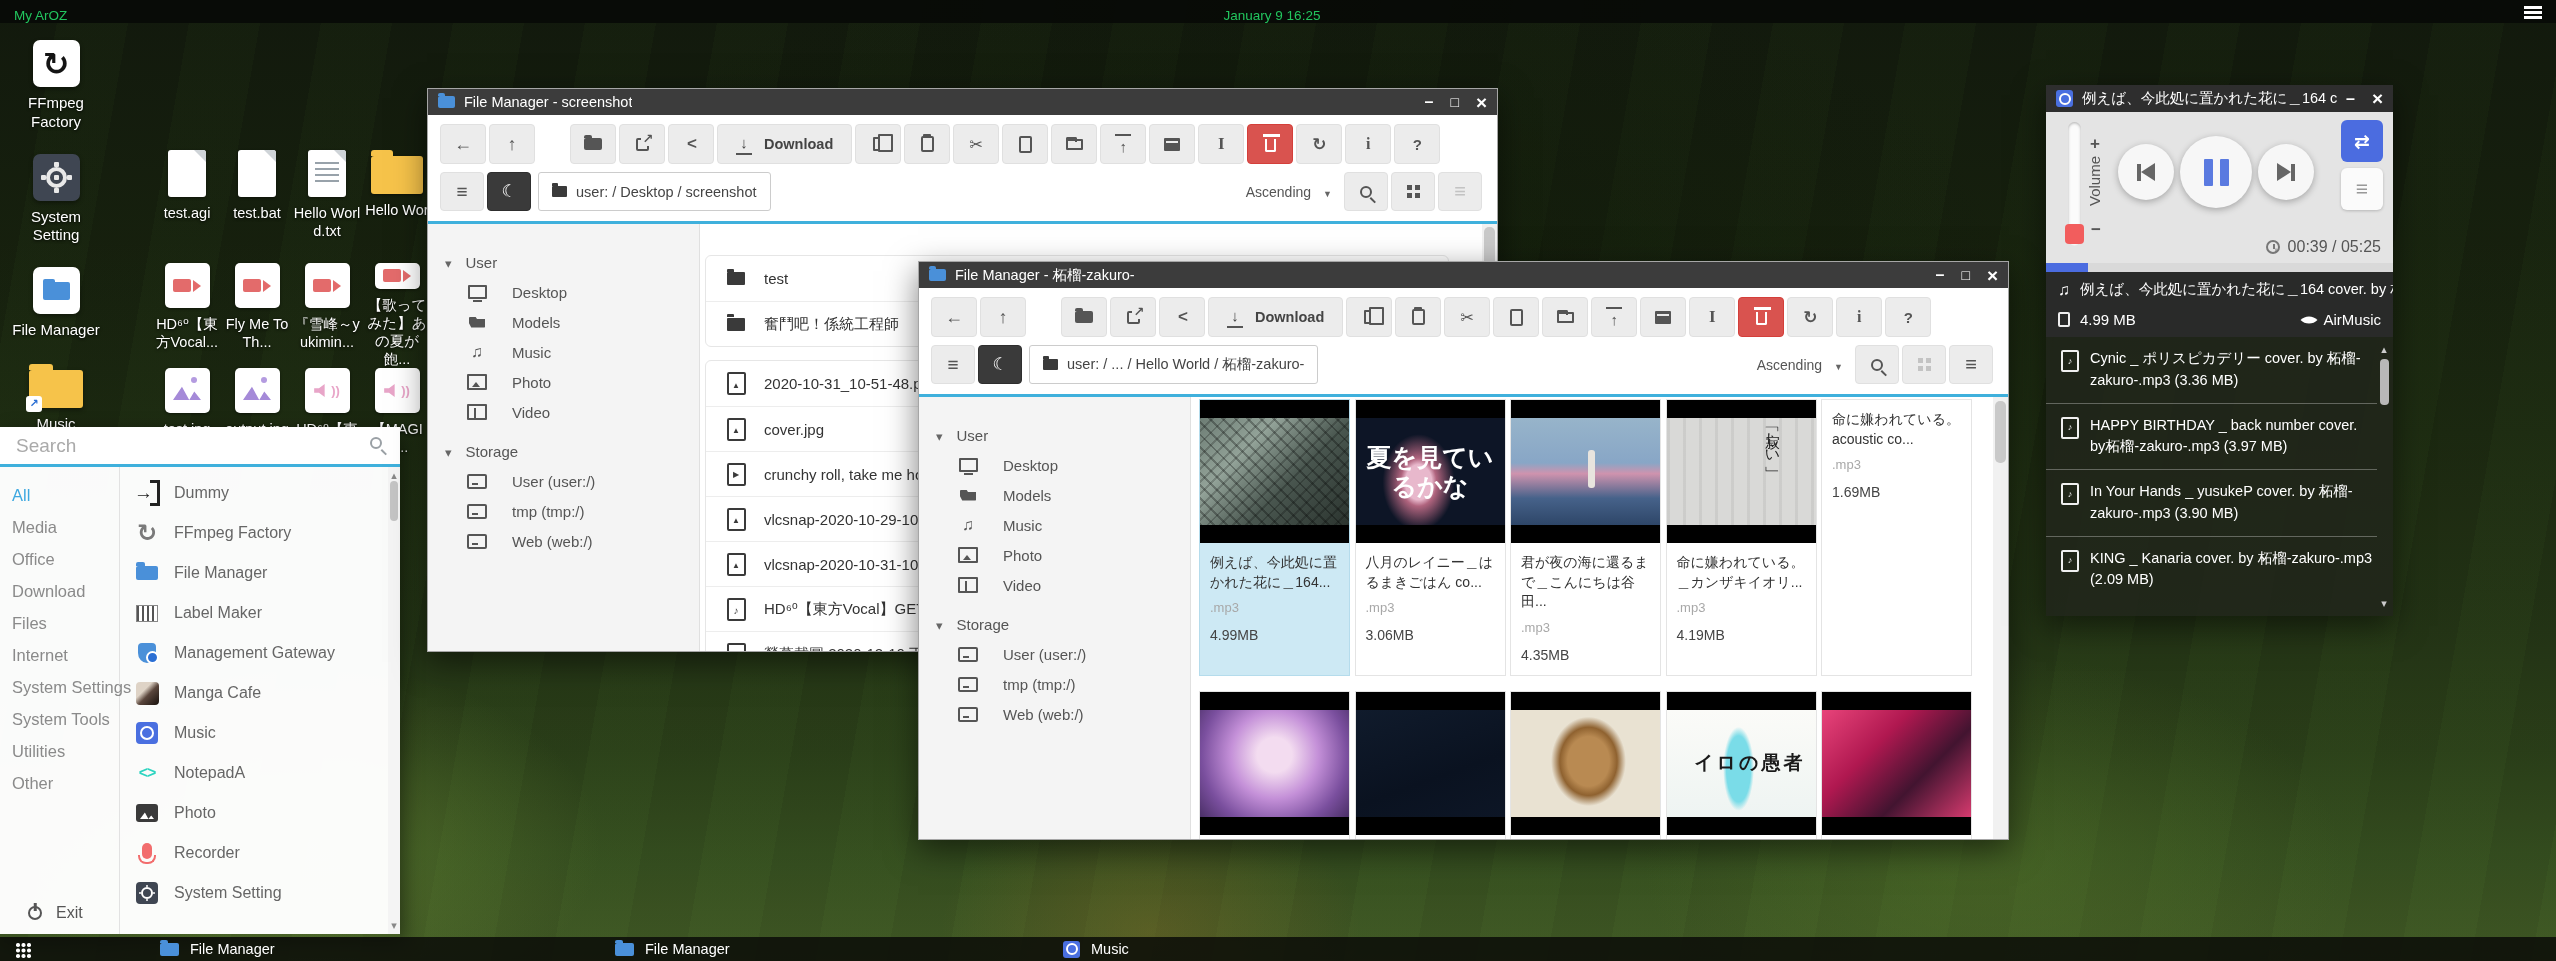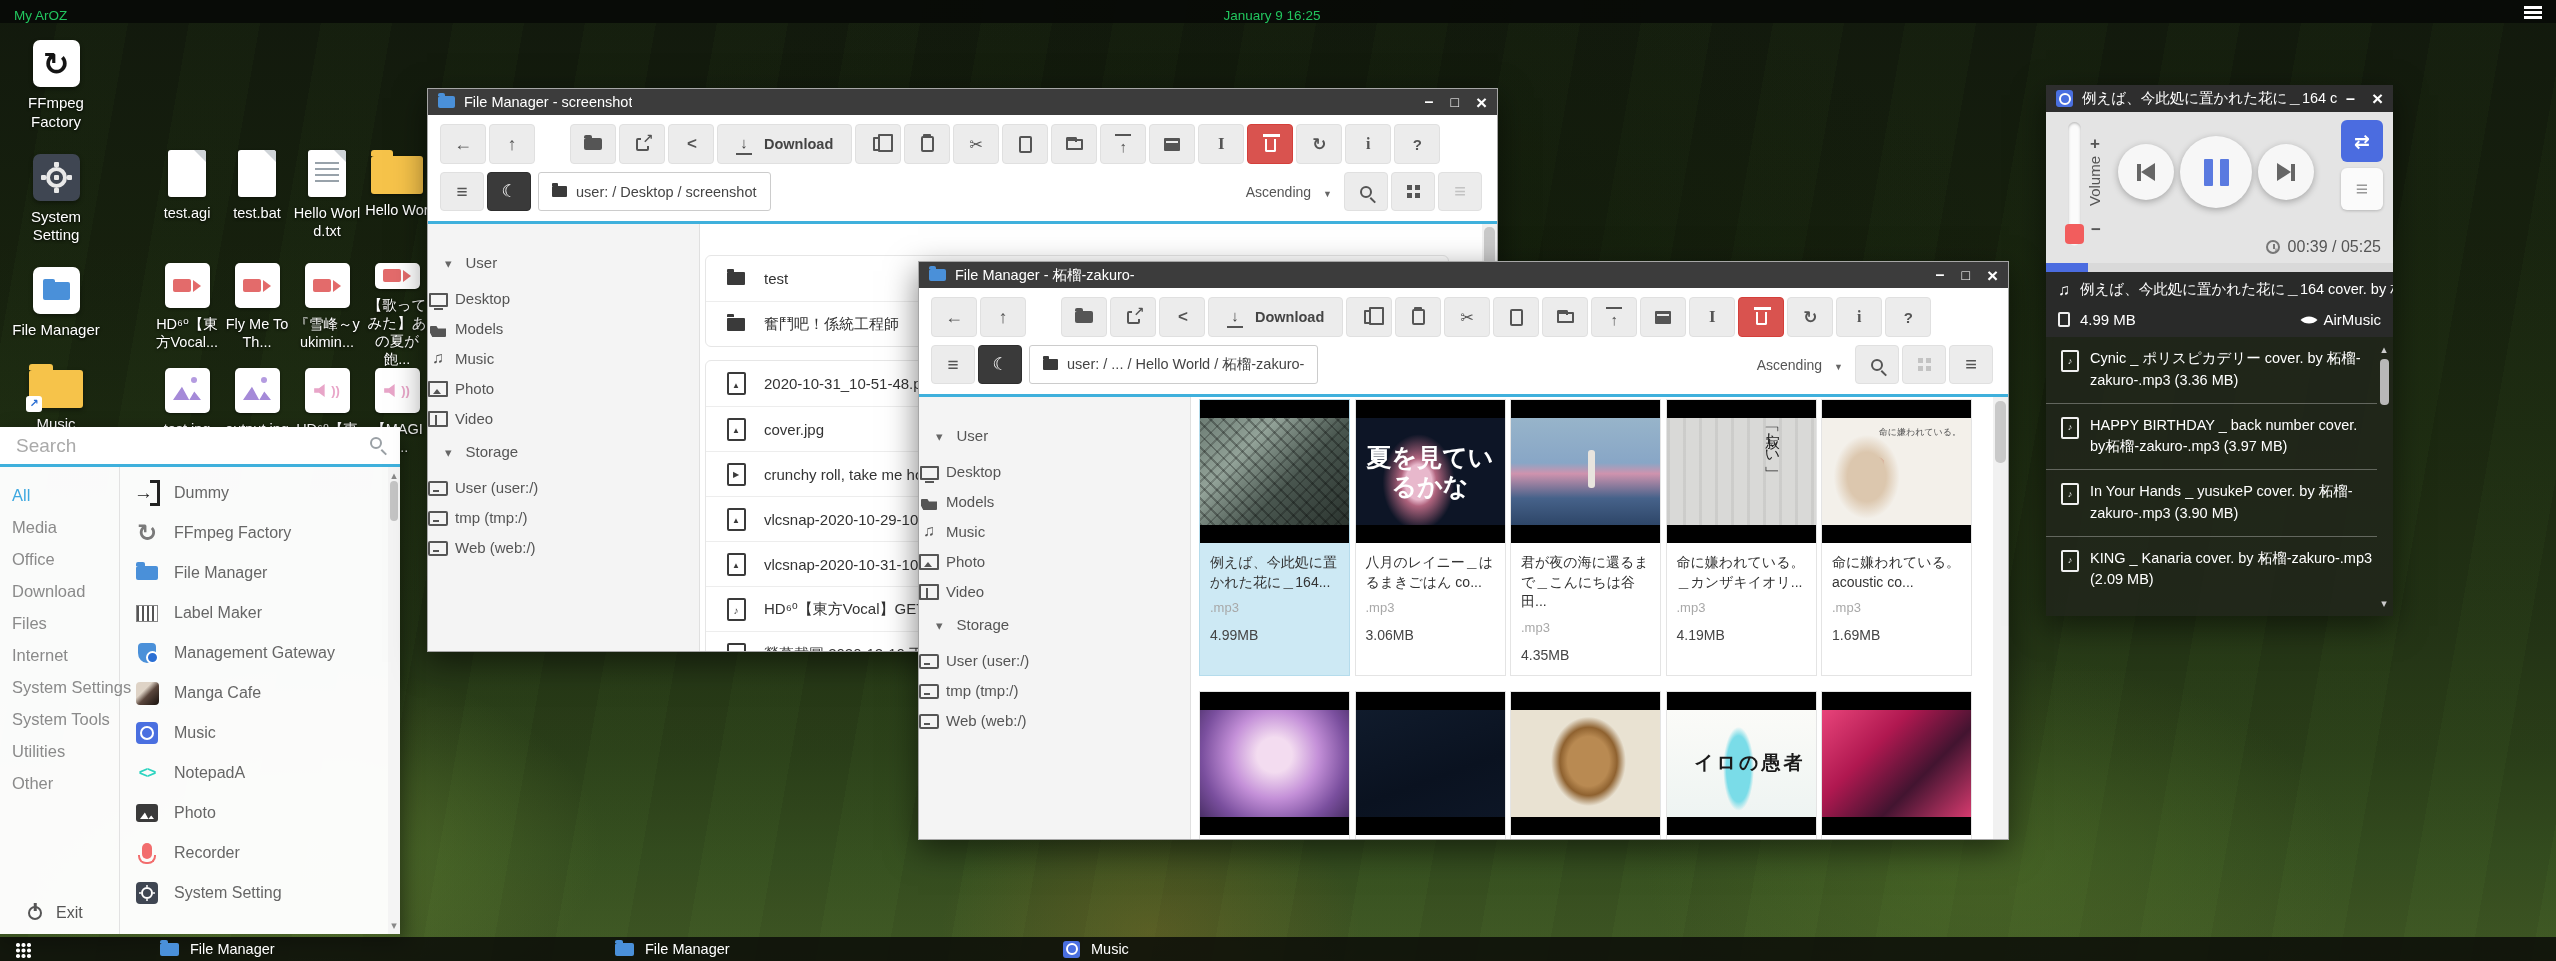--- a/index.html
+++ b/index.html
@@ -154,21 +154,21 @@
   .ic-mag::after{content:"";position:absolute;left:9px;top:9px;width:7px;height:2px;background:#555;transform:rotate(45deg);transform-origin:0 0}
   .ic-grid{width:5px;height:5px;background:currentColor;box-shadow:8px 0 0 currentColor,0 8px 0 currentColor,8px 8px 0 currentColor;margin:-8px 0 0 -8px}
   .ic-list::before{content:"≡";font-size:20px;font-weight:700}
   .pbtn.on{color:#c3c3c3}
   .accent{height:3px;background:#3fb0dc;flex:none}
   .wcontent{flex:1;display:flex;position:relative;overflow:hidden;background:#fff}
   
   .sidebar{width:272px;background:#f4f4f4;border-right:1px solid #e0e0e0;padding-top:24px;flex:none;font-size:15px;color:#555}
   .side-sec{display:flex;align-items:center;padding:6px 0 6px 17px;gap:14px;color:#555;cursor:pointer}
   .caret::before{content:"▾";color:#666;font-size:13px}
-  .side-item{display:flex;align-items:flex-end;height:30px;gap:7px;cursor:pointer;white-space:nowrap}
+  .side-item{display:flex;align-items:center;height:30px;padding-left:39px;gap:25px;cursor:pointer;white-space:nowrap}
   .si{width:20px;display:inline-flex;align-items:center;justify-content:center;position:relative;flex:none;color:#555}
   [data-icon-type="si-desktop"]::before{content:"";width:15px;height:10px;border:2px solid #555;border-radius:1px}
   [data-icon-type="si-desktop"]::after{content:"";position:absolute;bottom:-3px;width:9px;height:2px;background:#555}
   [data-icon-type="si-folder-open"]::before{content:"";width:16px;height:11px;background:#555;border-radius:1px;clip-path:polygon(0 0,40% 0,50% 22%,100% 22%,100% 100%,14% 100%,0 62%)}
   [data-icon-type="si-music"]::before{content:"♫";font-size:16px;color:#555}
   [data-icon-type="si-photo"]::before{content:"";width:16px;height:12px;border:2px solid #555;border-radius:1px}
   [data-icon-type="si-photo"]::after{content:"";position:absolute;bottom:3px;left:5px;border-left:4px solid transparent;border-right:4px solid transparent;border-bottom:5px solid #555}
   [data-icon-type="si-video"]::before{content:"";width:16px;height:12px;border:2px solid #555;border-radius:1px}
   [data-icon-type="si-video"]::after{content:"";position:absolute;left:7px;top:4px;width:2px;height:12px;background:#555}
   [data-icon-type="si-drive"]::before{content:"";width:16px;height:11px;border:2px solid #555;border-radius:2px}
@@ -802,24 +802,20 @@
             <div class="art art4"></div>
             <div class="overlay ov-vert">「寂しい」</div>
           </div>
           <div class="tlabel">
             <div class="tname">命に嫌われている。＿カンザキイオリ...</div>
             <div class="text2">.mp3</div>
             <div class="tsize">4.19MB</div>
           </div>
         </div>
           <div class="tile">
-          <div class="thumb">
-            <div class="art art5"></div>
-            <div class="overlay ov-small">命に嫌われている。</div>
-          </div>
           <div class="tlabel">
             <div class="tname">命に嫌われている。acoustic co...</div>
             <div class="text2">.mp3</div>
             <div class="tsize">1.69MB</div>
           </div>
         </div>
           <div class="tile">
           <div class="thumb">
             <div class="art art6"></div>
             <div class="overlay"></div>

